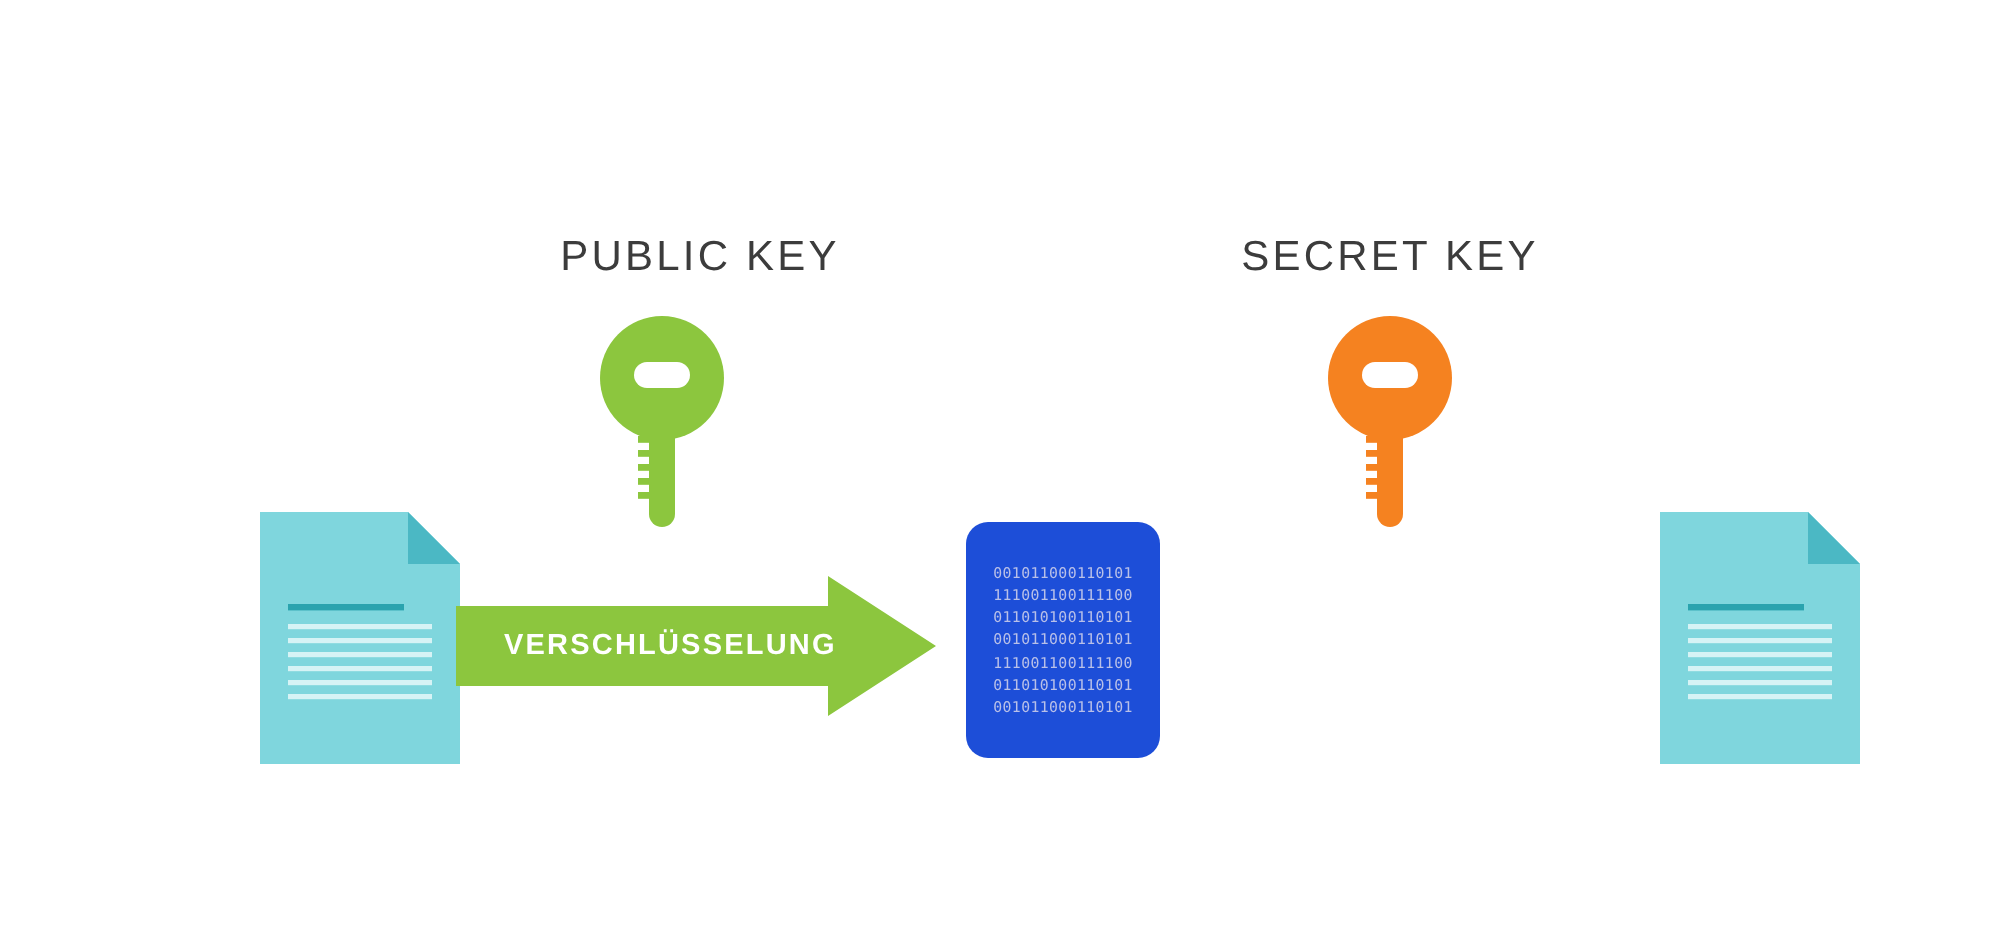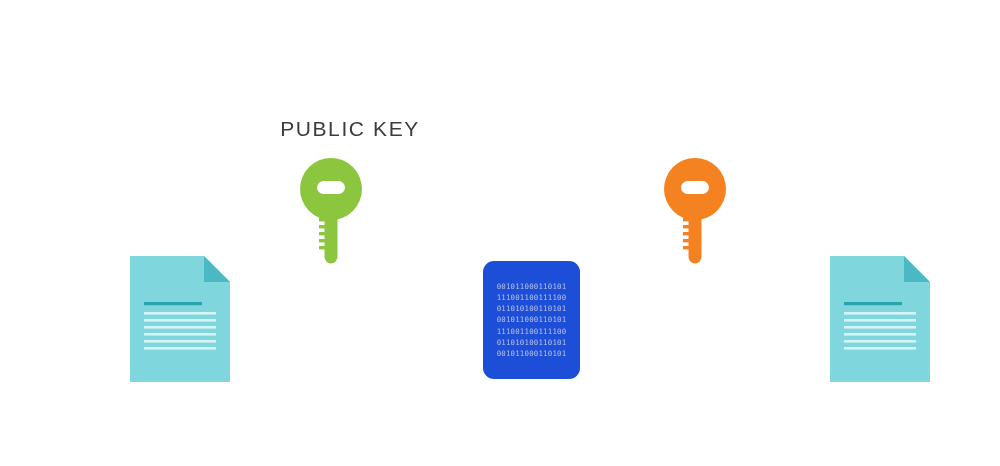--- a/index.html
+++ b/index.html
@@ -103,20 +103,21 @@
     white-space: nowrap;
   }
 </style>
 </head>
 <body>
 
 <div id="canvas">
 
   <div id="label-public" class="key-label">PUBLIC KEY</div>
 
+  <div id="label-secret" class="key-label">SECRET KEY</div>
 
   <div id="key-public" class="key">
     <svg viewBox="0 0 66 108" width="66" height="108" aria-hidden="true">
       <circle cx="33" cy="33" r="31" fill="#8cc63e"></circle>
       <rect x="19" y="25" width="28" height="13" rx="6.5" fill="#ffffff"></rect>
       <path d="M26.5 58 h13 v43 a6.5 6.5 0 0 1 -13 0 Z" fill="#8cc63e"></path>
       <rect x="21" y="62" width="6" height="3.4" fill="#8cc63e"></rect>
       <rect x="21" y="69" width="6" height="3.4" fill="#8cc63e"></rect>
       <rect x="21" y="76" width="6" height="3.4" fill="#8cc63e"></rect>
       <rect x="21" y="83" width="6" height="3.4" fill="#8cc63e"></rect>
@@ -144,20 +145,26 @@
       <rect x="14" y="46" width="58" height="3.2" fill="#2aa3ae"></rect>
       <rect x="14" y="56" width="72" height="2.6" fill="#d6f3f5"></rect>
       <rect x="14" y="63" width="72" height="2.6" fill="#d6f3f5"></rect>
       <rect x="14" y="70" width="72" height="2.6" fill="#d6f3f5"></rect>
       <rect x="14" y="77" width="72" height="2.6" fill="#d6f3f5"></rect>
       <rect x="14" y="84" width="72" height="2.6" fill="#d6f3f5"></rect>
       <rect x="14" y="91" width="72" height="2.6" fill="#d6f3f5"></rect>
     </svg>
   </div>
 
+  <div id="arrow-encrypt" class="arrow">
+    <svg viewBox="0 0 240 76" width="240" height="76" preserveAspectRatio="none" aria-hidden="true">
+      <path d="M0 18 H186 V3 L240 38 L186 73 V58 H0 Z" fill="#8cc63e"></path>
+    </svg>
+    <div class="arrow-text">VERSCHLÜSSELUNG</div>
+  </div>
 
   <div id="cipher-block">
     <div class="cipher-row">001011000110101</div>
     <div class="cipher-row">111001100111100</div>
     <div class="cipher-row">011010100110101</div>
     <div class="cipher-row">001011000110101</div>
     <div class="cipher-row">111001100111100</div>
     <div class="cipher-row">011010100110101</div>
     <div class="cipher-row">001011000110101</div>
   </div>

